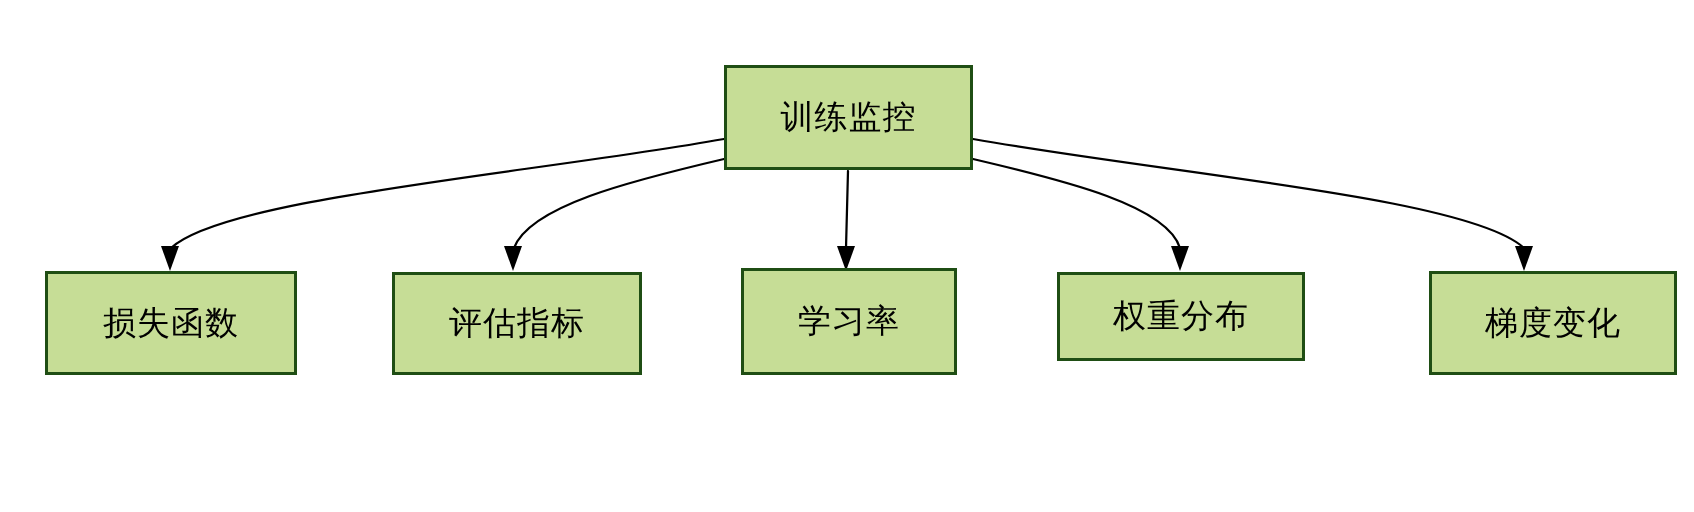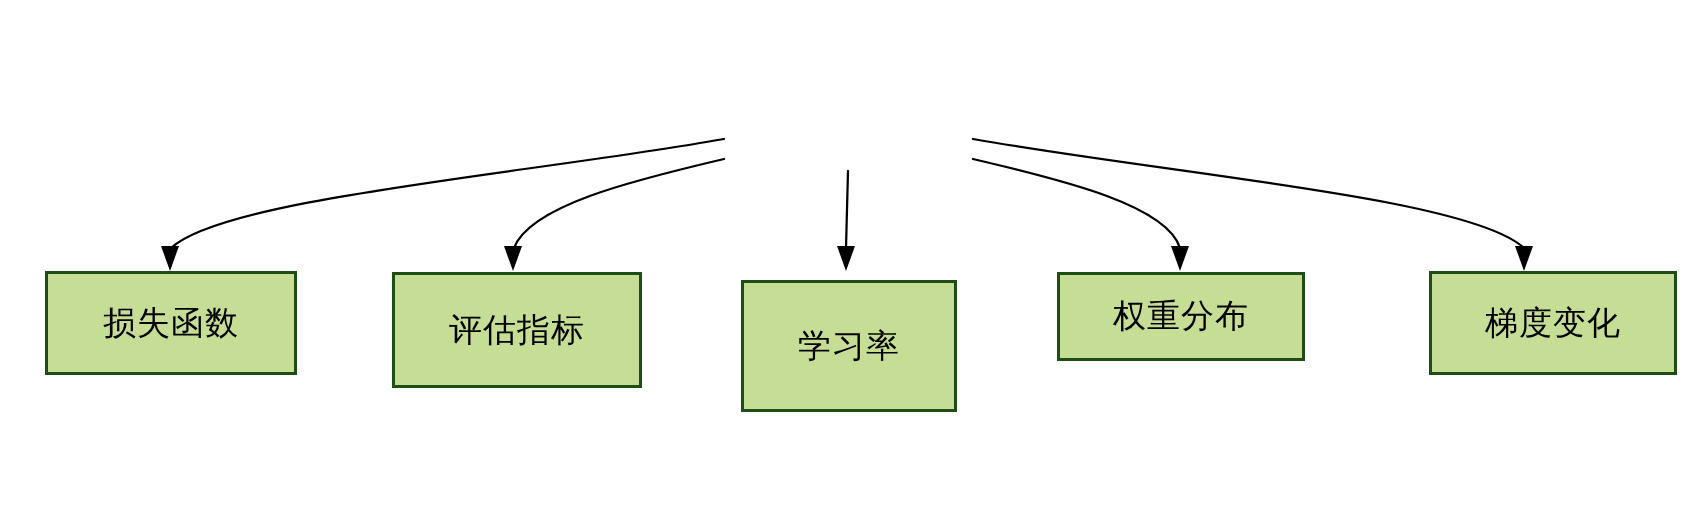--- a/index.html
+++ b/index.html
@@ -66,30 +66,33 @@
     <path class="edge" d="M 848 171 L 846 248"></path>
     <polygon class="arrowhead" points="837,246 855,246 846,271"></polygon>
 
     <path class="edge" d="M 973 159 C 1067 181, 1167 206, 1180 248"></path>
     <polygon class="arrowhead" points="1171,246 1189,246 1180,271"></polygon>
 
     <path class="edge" d="M 973 139 C 1177 175, 1470 198, 1524 248"></path>
     <polygon class="arrowhead" points="1515,246 1533,246 1524,271"></polygon>
   </svg>
 
+  <div class="node root" style="left:724px; top:65px; width:249px; height:105px;">
+    <span>训练监控</span>
+  </div>
 
   <div class="node" style="left:45px; top:271px; width:252px; height:104px;">
     <span>损失函数</span>
   </div>
 
-  <div class="node" style="left:392px; top:272px; width:250px; height:116px;">
+  <div class="node" style="left:392px; top:272px; width:250px; height:103px;">
     <span>评估指标</span>
   </div>
 
-  <div class="node" style="left:741px; top:280px; width:216px; height:132px;">
+  <div class="node" style="left:741px; top:268px; width:216px; height:107px;">
     <span>学习率</span>
   </div>
 
   <div class="node" style="left:1057px; top:272px; width:248px; height:89px;">
     <span>权重分布</span>
   </div>
 
   <div class="node" style="left:1405px; top:271px; width:248px; height:104px;margin-left:24px;">
     <span>梯度变化</span>
   </div>

